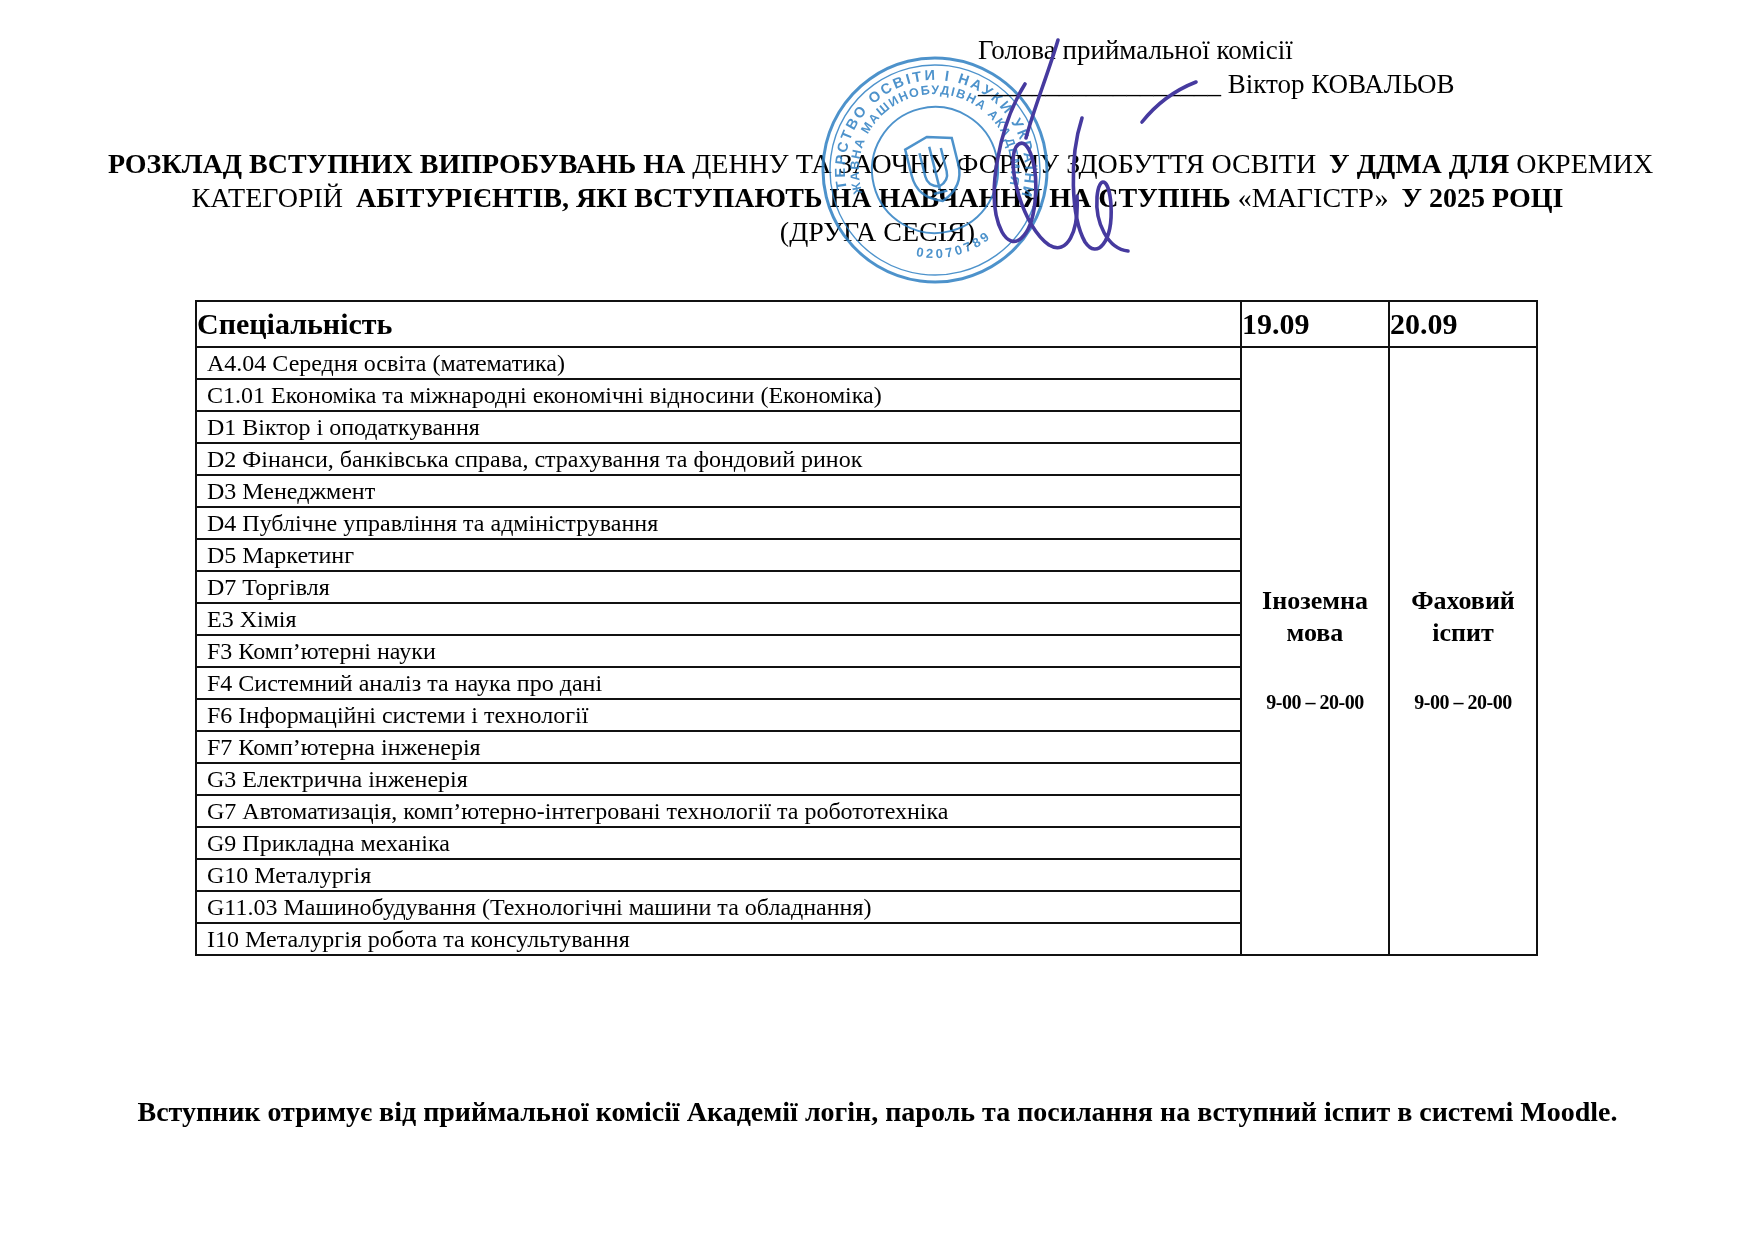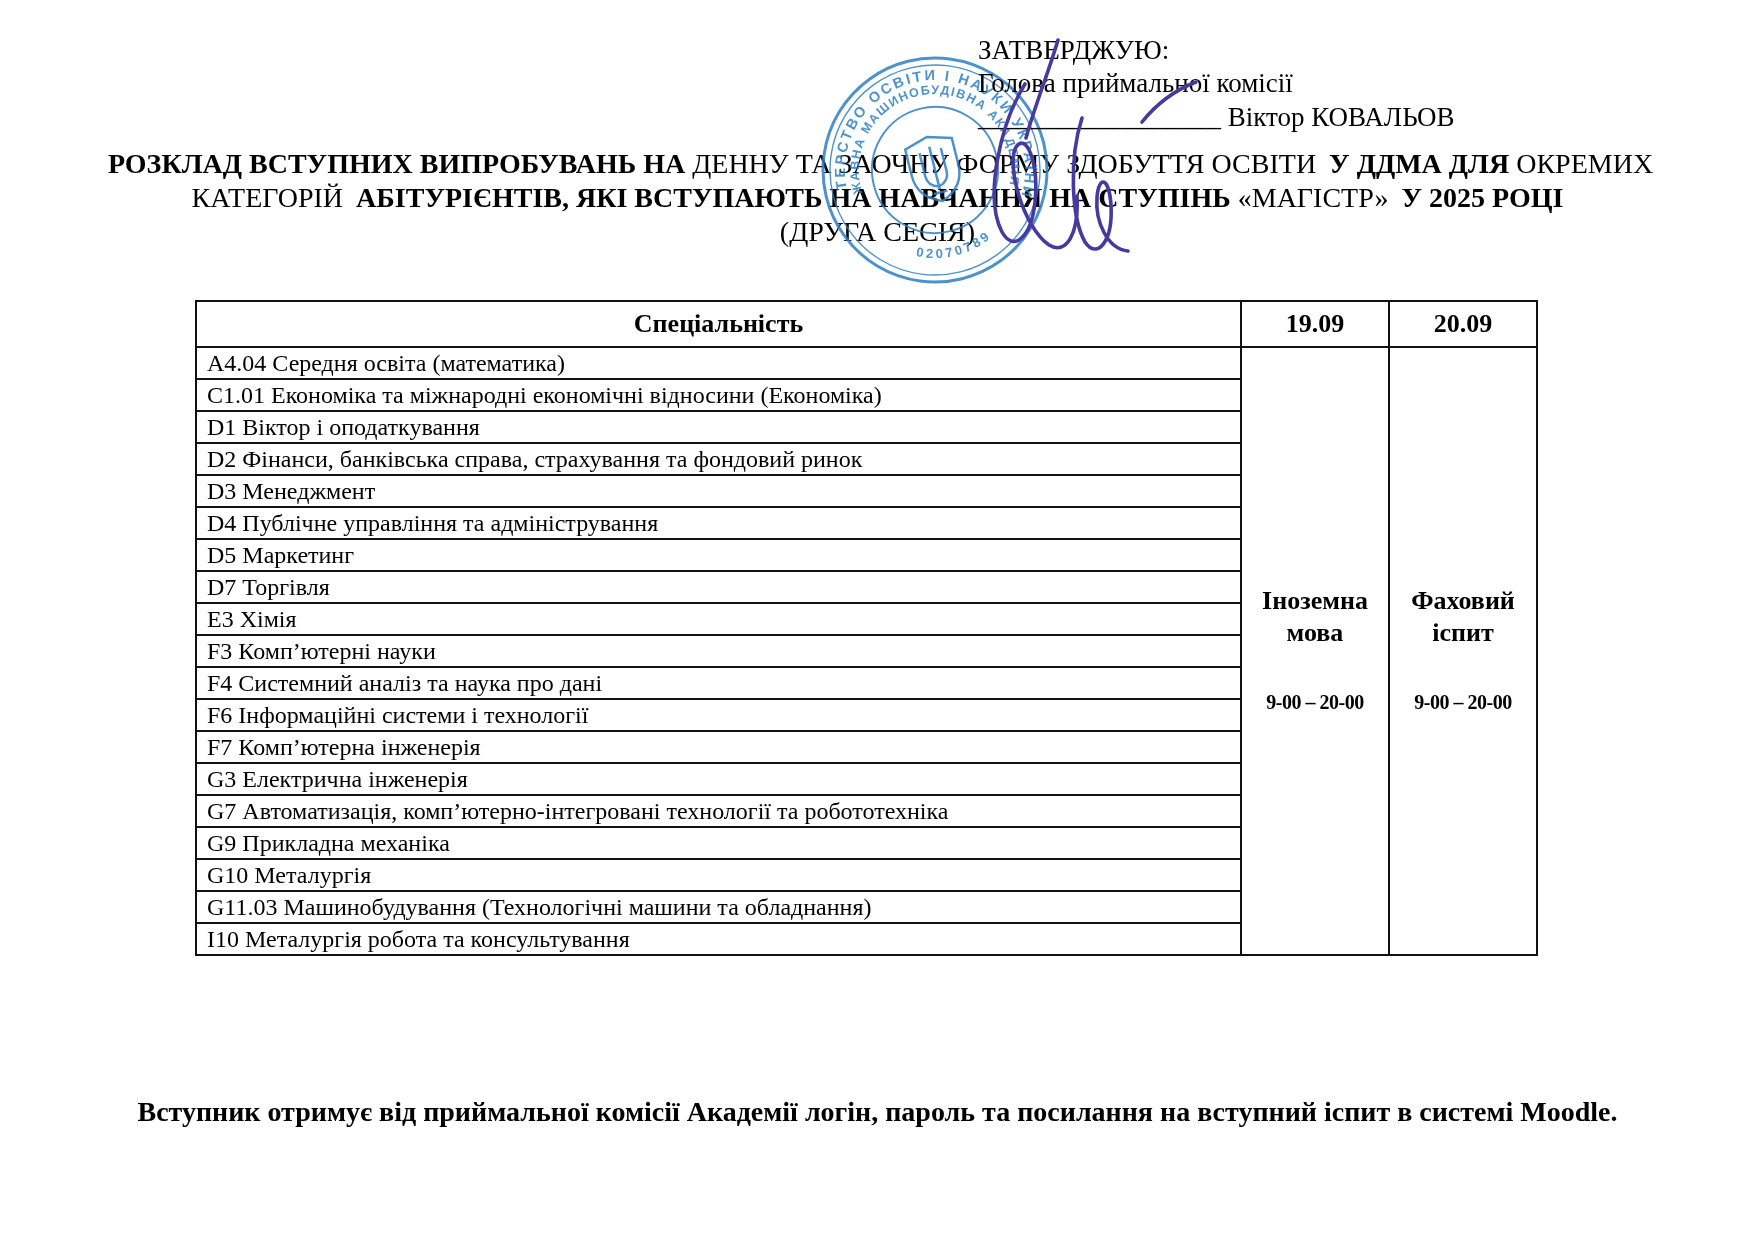--- a/index.html
+++ b/index.html
@@ -41,21 +41,21 @@
   table.schedule {
     position:absolute; left:195px; top:300px; width:1341px;
     border-collapse:collapse; table-layout:fixed; z-index:3;
     background:#fff;
   }
   table.schedule col.c1 { width:1045px; }
   table.schedule col.c2 { width:148px; }
   table.schedule col.c3 { width:148px; }
   table.schedule th, table.schedule td { border:2px solid #111; }
   table.schedule th {
-    height:46px; font-size:26px; font-weight:bold; text-align:center; vertical-align:middle;
+    height:46px; font-size:30px; font-weight:bold; text-align:left; vertical-align:middle;
   }
   td.spec-cell {
     height:32px; font-size:24px; padding:1px 8px 0 10px;
     vertical-align:middle; white-space:nowrap; overflow:hidden;margin-left:36px;
   }
   td.exam-cell {
     text-align:center; vertical-align:middle; font-weight:bold;border-radius:11px;
   }
   .exam-name { font-size:26px; line-height:32px; }
   .exam-time { font-size:20px; line-height:30px; margin-top:38px; white-space:nowrap; letter-spacing:-0.5px; }
@@ -107,21 +107,20 @@
       <g stroke="#463a9f" stroke-width="3.6" fill="none" stroke-linecap="round">
         <path d="M128,14 C 118,48 104,82 96,112"></path>
         <path d="M95,58 C 70,98 54,172 72,206 C 83,226 101,213 105,176 C 109,136 96,106 86,121 C 76,139 93,201 119,219 C 137,230 149,206 147,170"></path>
         <path d="M152,92 C 139,132 141,191 155,216 C 167,234 183,216 181,179 C 179,151 169,149 167,171 C 165,197 178,223 198,225"></path>
         <path d="M212,96 C 228,76 248,63 266,56"></path>
       </g>
     </svg>
   </div>
 
   <div class="approval">
-    <div>ЗАТВЕРДЖУЮ:</div>
     <div>Голова приймальної комісії</div>
     <div class="sig-row"><span>__________________</span><span> Віктор КОВАЛЬОВ</span></div>
   </div>
 
   <div class="doc-title">
     <div class="t-line"><span class="b">РОЗКЛАД ВСТУПНИХ ВИПРОБУВАНЬ НА </span><span>ДЕННУ ТА ЗАОЧНУ ФОРМУ ЗДОБУТТЯ ОСВІТИ </span><span class="b">У ДДМА ДЛЯ </span><span>ОКРЕМИХ</span></div>
     <div class="t-line"><span>КАТЕГОРІЙ </span><span class="b">АБІТУРІЄНТІВ, ЯКІ ВСТУПАЮТЬ НА НАВЧАННЯ НА СТУПІНЬ </span><span>«МАГІСТР» </span><span class="b">У 2025 РОЦІ</span></div>
     <div class="t-line"><span>(ДРУГА СЕСІЯ)</span></div>
   </div>
 

